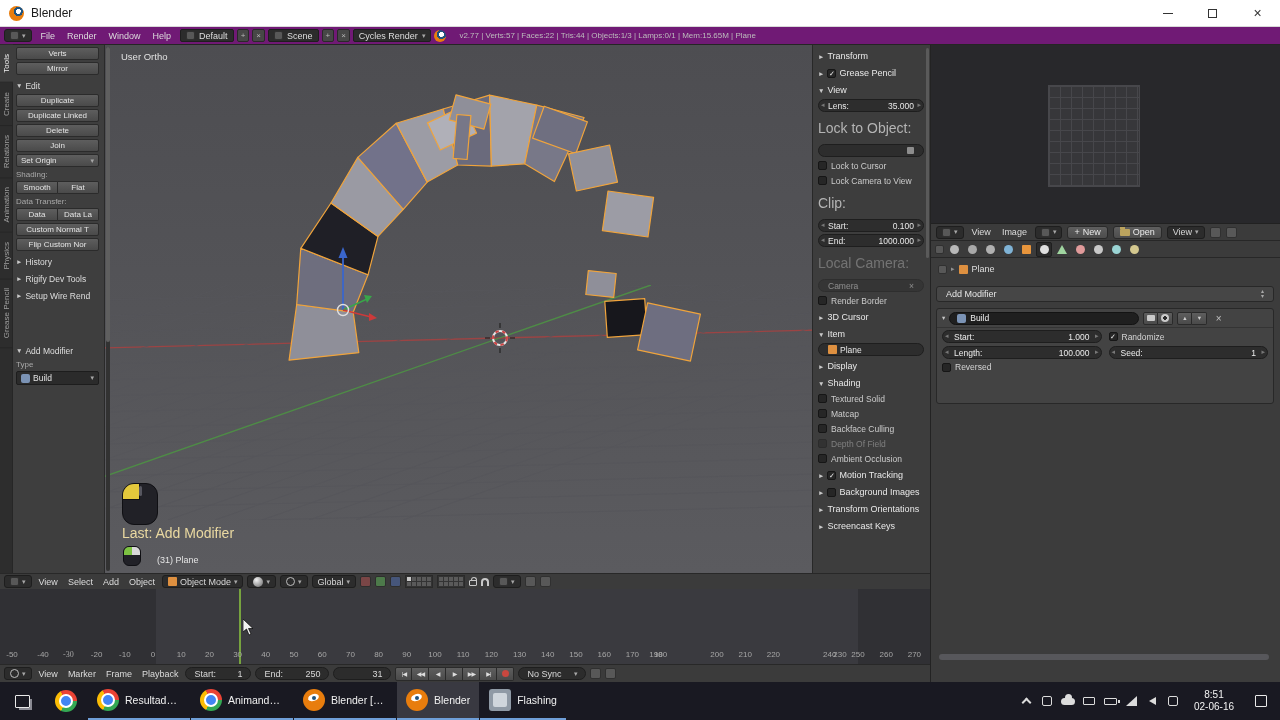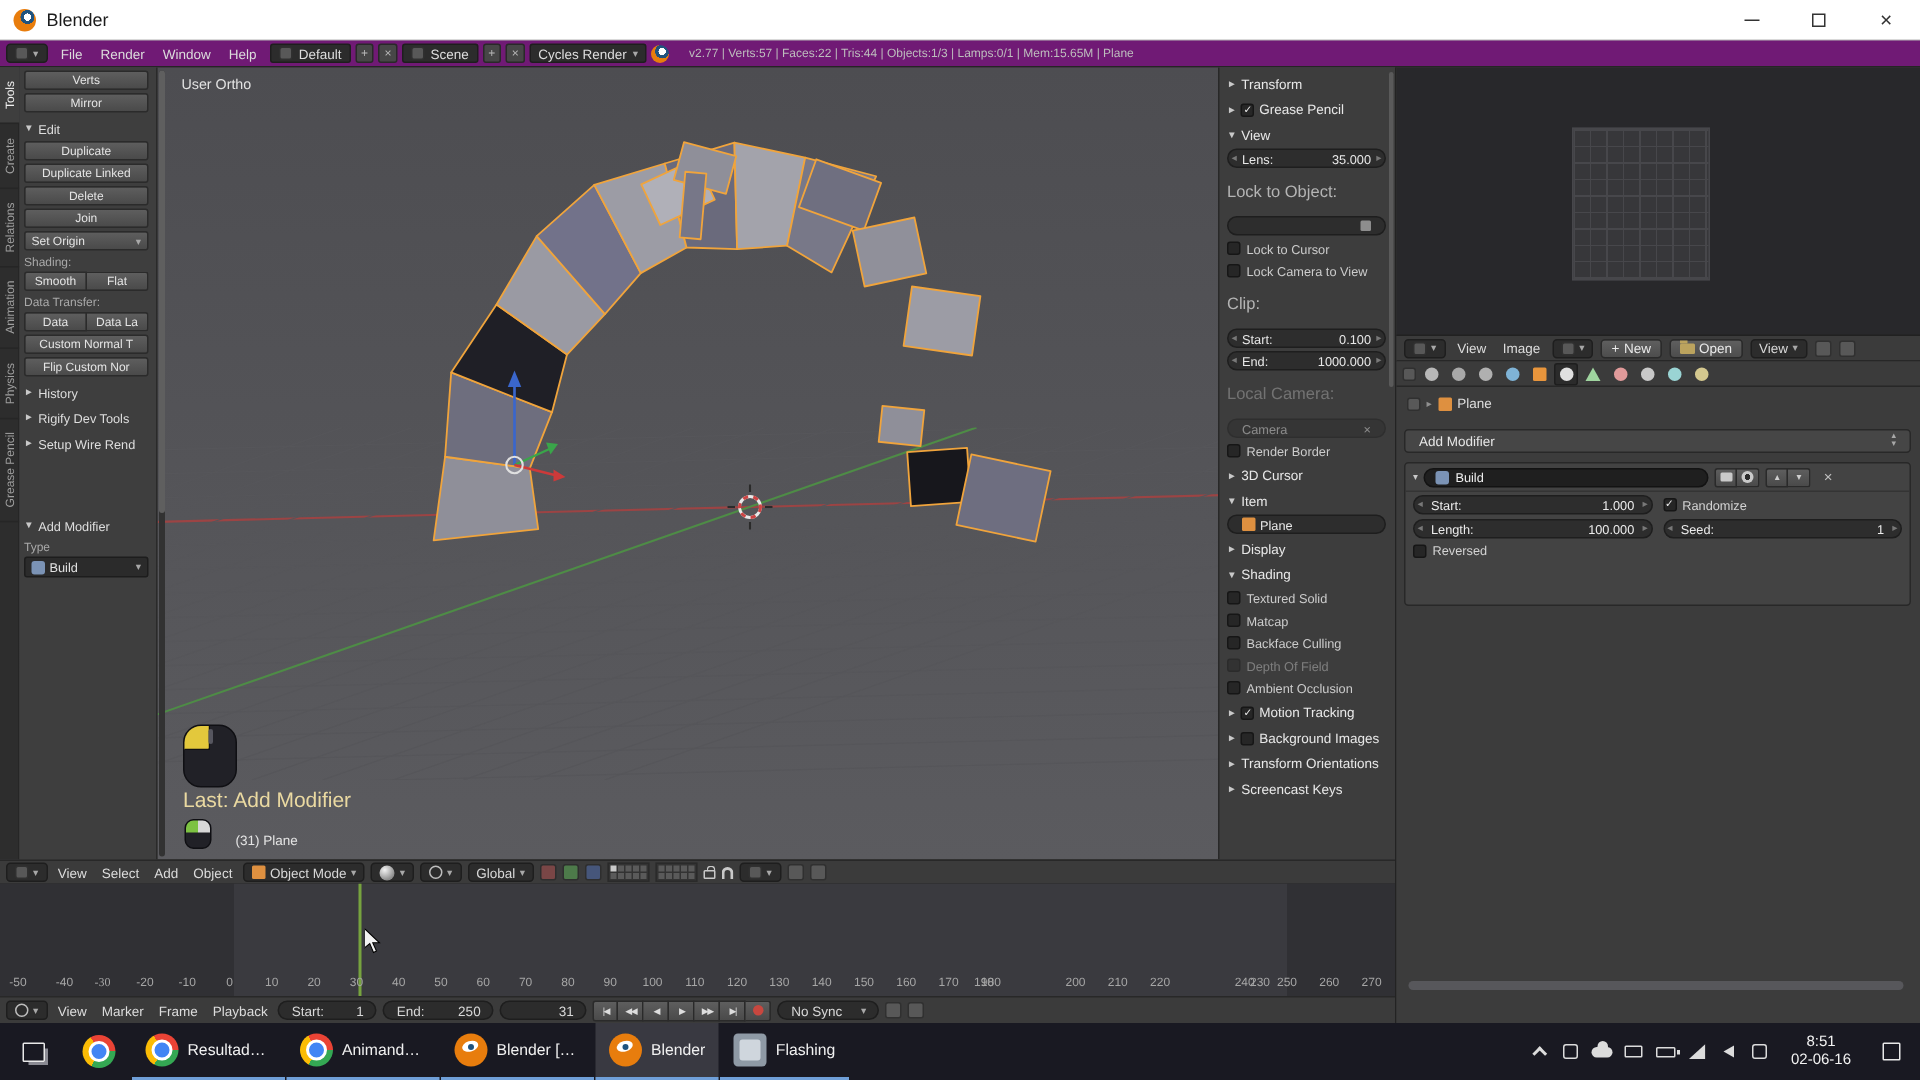--- a/index.html
+++ b/index.html
@@ -77,21 +77,21 @@
   .micn{width:9px;height:9px;background:#7b93b5;border-radius:2px;flex:none}
   .type-field .dd{margin-left:auto}
   #shelf-scroll{position:absolute;left:106px;top:47px;width:4px;height:524px;background:#323232;border-radius:2px}
   #shelf-scroll .thumb{position:absolute;left:0;top:0;width:4px;height:295px;background:#5f5f5f;border-radius:2px}
 
   
   #npanel{position:absolute;left:812px;top:45px;width:118px;height:528px;background:#3d3d3d;
     border-left:1px solid #282828;padding:2px 6px 0 5px;overflow:hidden}
   .np-h{height:16px;display:flex;align-items:center;gap:3px;font-size:9px;color:#e8e8e8;margin-top:1px}
   .np-row{height:15px;display:flex;align-items:center;gap:4px;font-size:8.5px;color:#cccccc}
-  .np-lab{height:30px;display:flex;align-items:center;font-size:11px;color:#b4b4b4}
+  .np-lab{height:30px;display:flex;align-items:center;font-size:14px;color:#b4b4b4}
   .np-slider{flex:1;height:13px;background:#2d2d2d;border:1px solid #1e1e1e;border-radius:7px;
     display:flex;align-items:center;gap:3px;padding:0 9px;font-size:8.5px;color:#e8e8e8;position:relative;min-width:0}
   .np-slider .val{margin-left:auto}
   .arr{position:absolute;top:1px;font-size:7px;color:#787878}
   .arr-l{left:2px}.arr-r{right:2px}
   .np-check{width:9px;height:9px;background:#262626;border:1px solid #161616;border-radius:2px;
     display:flex;align-items:center;justify-content:center;font-size:7px;color:#ececec;flex:none;line-height:1}
   .dim{opacity:.45}
   .dropper{width:7px;height:7px;background:#8d8d8d;margin-left:auto;border-radius:1px}
   .cube-icn{width:9px;height:9px;background:#de9040;border-radius:1px;flex:none}

